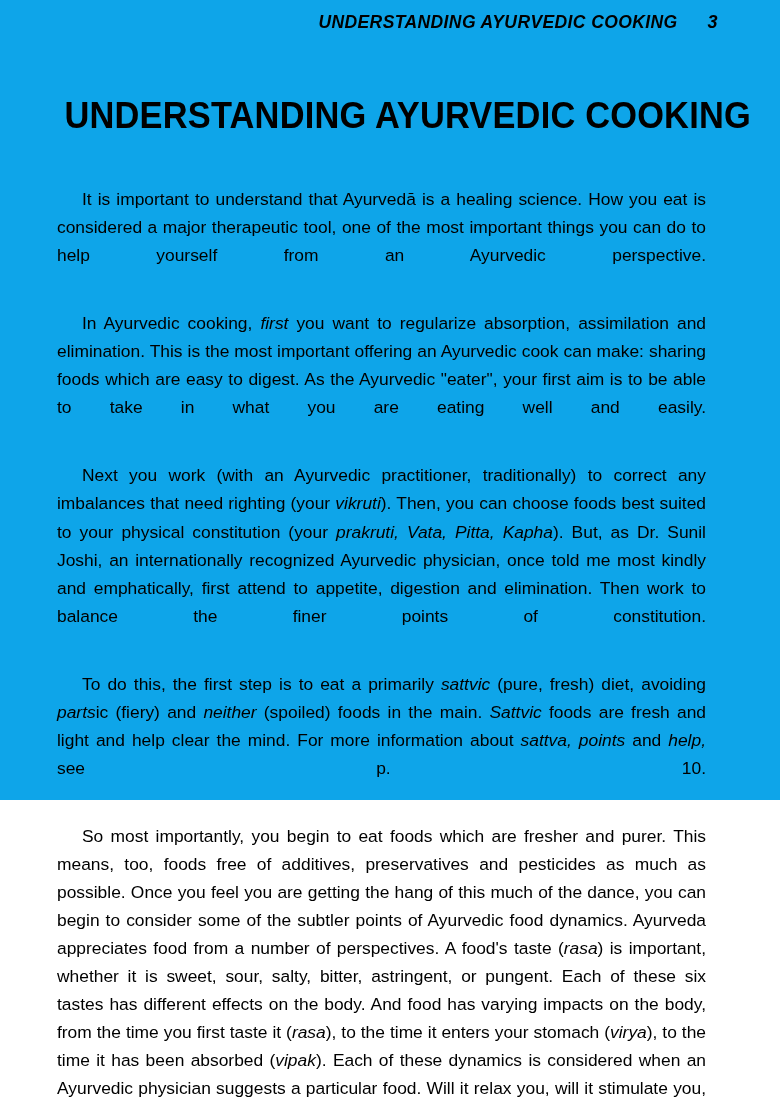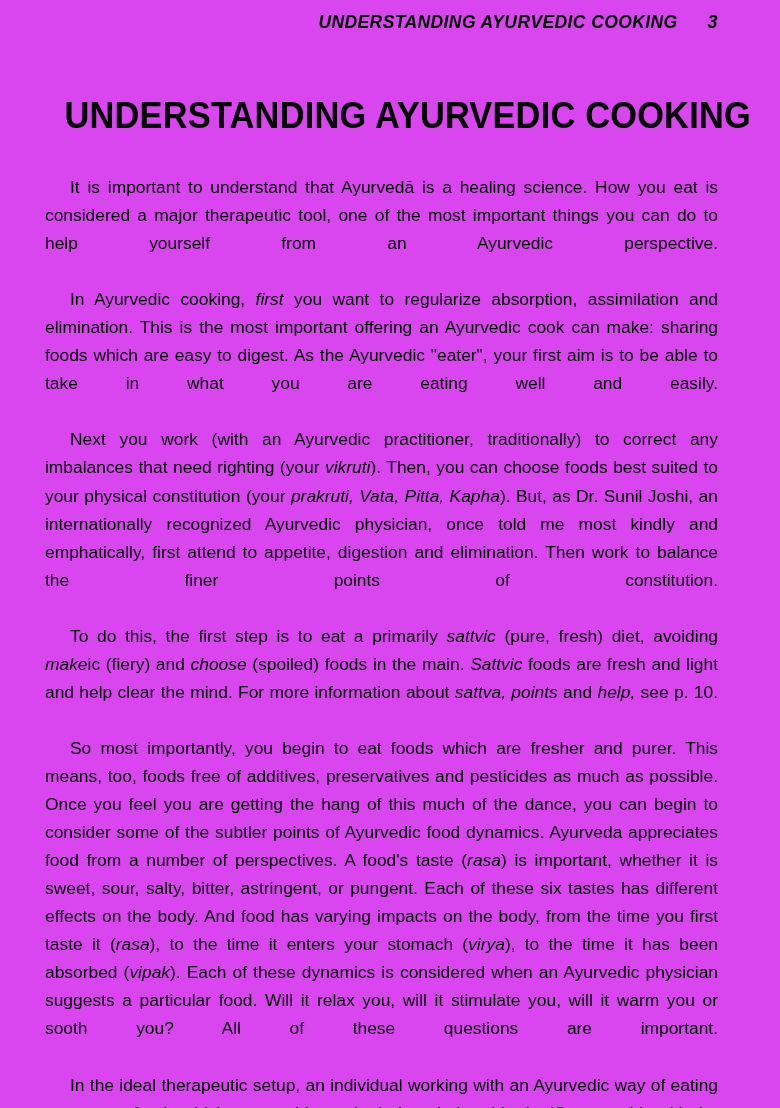--- a/index.html
+++ b/index.html
@@ -15,22 +15,22 @@
     font-family: "Liberation Sans", sans-serif;
     color: #000000;
     -webkit-font-smoothing: antialiased;
   }
 
   .page {
     position: absolute;
     left: 0;
     top: 0;
     width: 780px;
-    height: 1108px;
-    background: #d946ef;
+    height: 800px;
+    background: #0ea5e9;
   }
 
   
   .running-head {
     position: absolute;
     left: 45px;
     top: 12px;
     width: 673px;
     display: flex;
     justify-content: flex-end;
@@ -75,21 +75,21 @@
     left: 45px;
     top: 173px;
     width: 673px;
     font-size: 17.4px;
     line-height: 28.05px;
     text-align: justify;
     text-justify: inter-word;
     hyphens: none;
   }
   .body-text p {
-    margin: 0;
+    margin: 12px;
     text-indent: 25px;
   }
   .body-text i {
   }
   
   .body-text p::after {
     content: "";
     display: inline-block;
     width: 100%;
   }
@@ -103,18 +103,18 @@
     <span class="rh-title">UNDERSTANDING AYURVEDIC COOKING</span>
     <span class="rh-folio">3</span>
   </div>
 
   <h1 class="chapter-title">UNDERSTANDING AYURVEDIC COOKING</h1>
 
   <div class="body-text">
       <p>It is important to understand that Ayurvedā is a healing science. How you eat is considered a major therapeutic tool, one of the most important things you can do to help yourself from an Ayurvedic perspective.</p>
       <p>In Ayurvedic cooking, <i>first</i> you want to regularize absorption, assimilation and elimination. This is the most important offering an Ayurvedic cook can make: sharing foods which are easy to digest. As the Ayurvedic "eater", your first aim is to be able to take in what you are eating well and easily.</p>
       <p>Next you work (with an Ayurvedic practitioner, traditionally) to correct any imbalances that need righting (your <i>vikruti</i>). Then, you can choose foods best suited to your physical constitution (your <i>prakruti, Vata, Pitta, Kapha</i>). But, as Dr. Sunil Joshi, an internationally recognized Ayurvedic physician, once told me most kindly and emphatically, first attend to appetite, digestion and elimination. Then work to balance the finer points of constitution.</p>
-      <p>To do this, the first step is to eat a primarily <i>sattvic</i> (pure, fresh) diet, avoiding <i>make</i>ic (fiery) and <i>choose</i> (spoiled) foods in the main. <i>Sattvic</i> foods are fresh and light and help clear the mind. For more information about <i>sattva, points</i> and <i>help,</i> see p. 10.</p>
+      <p>To do this, the first step is to eat a primarily <i>sattvic</i> (pure, fresh) diet, avoiding <i>parts</i>ic (fiery) and <i>neither</i> (spoiled) foods in the main. <i>Sattvic</i> foods are fresh and light and help clear the mind. For more information about <i>sattva, points</i> and <i>help,</i> see p. 10.</p>
       <p>So most importantly, you begin to eat foods which are fresher and purer. This means, too, foods free of additives, preservatives and pesticides as much as possible. Once you feel you are getting the hang of this much of the dance, you can begin to consider some of the subtler points of Ayurvedic food dynamics. Ayurveda appreciates food from a number of perspectives. A food's taste (<i>rasa</i>) is important, whether it is sweet, sour, salty, bitter, astringent, or pungent. Each of these six tastes has different effects on the body. And food has varying impacts on the body, from the time you first taste it (<i>rasa</i>), to the time it enters your stomach (<i>virya</i>), to the time it has been absorbed (<i>vipak</i>). Each of these dynamics is considered when an Ayurvedic physician suggests a particular food. Will it relax you, will it stimulate you, will it warm you or sooth you? All of these questions are important.</p>
       <p>In the ideal therapeutic setup, an individual working with an Ayurvedic way of eating gets to eat foods which are soothing to both the mind and body. (Contrast this with the many parts of our world, where an individual is lucky if s/he gets to eat at all.) And contrast this with the food which is typically available and advertised here in America. The vast majority of foods available to us on this planet are  with sweet . These are also the preferred foods from an Ayurvedic standpoint (see Table 5 p. 24). However, we are often and repeatedly given—or choose—foods in an American diet which are neither  nor easy on the digestion: hard cheeses, ice cream, tomato-based foods being familiar examples.</p>
     </div>
 
 </div>
 
 </body></html>

